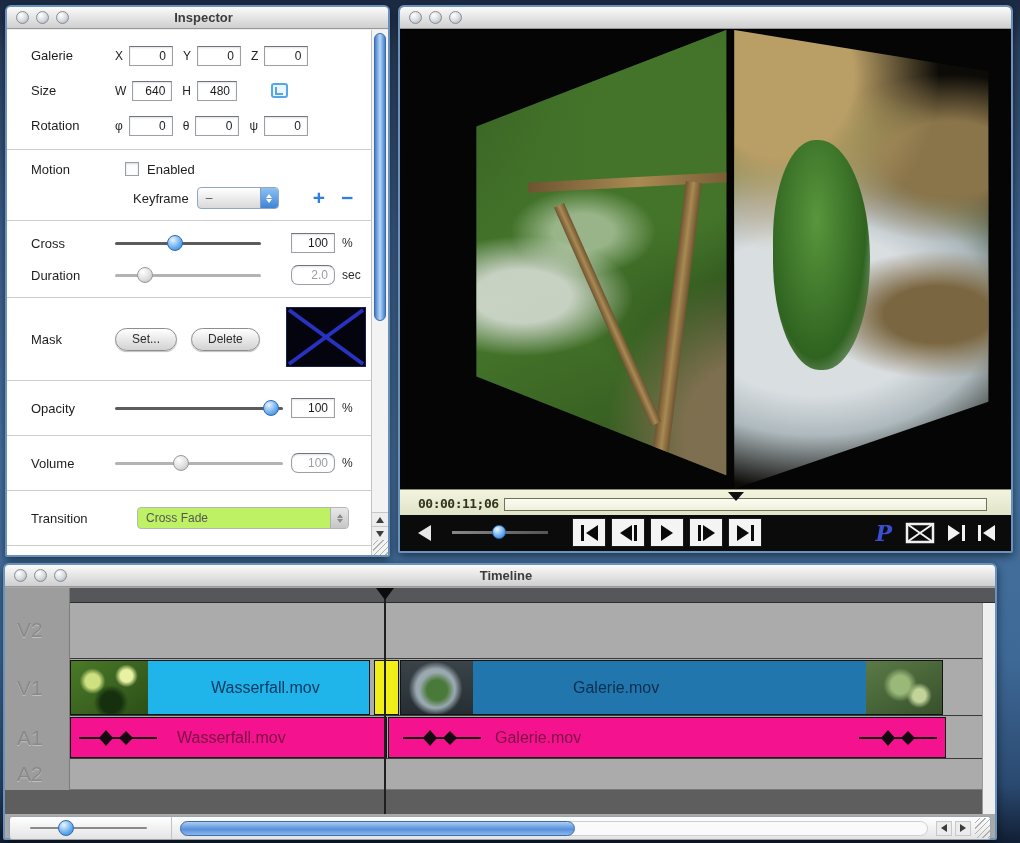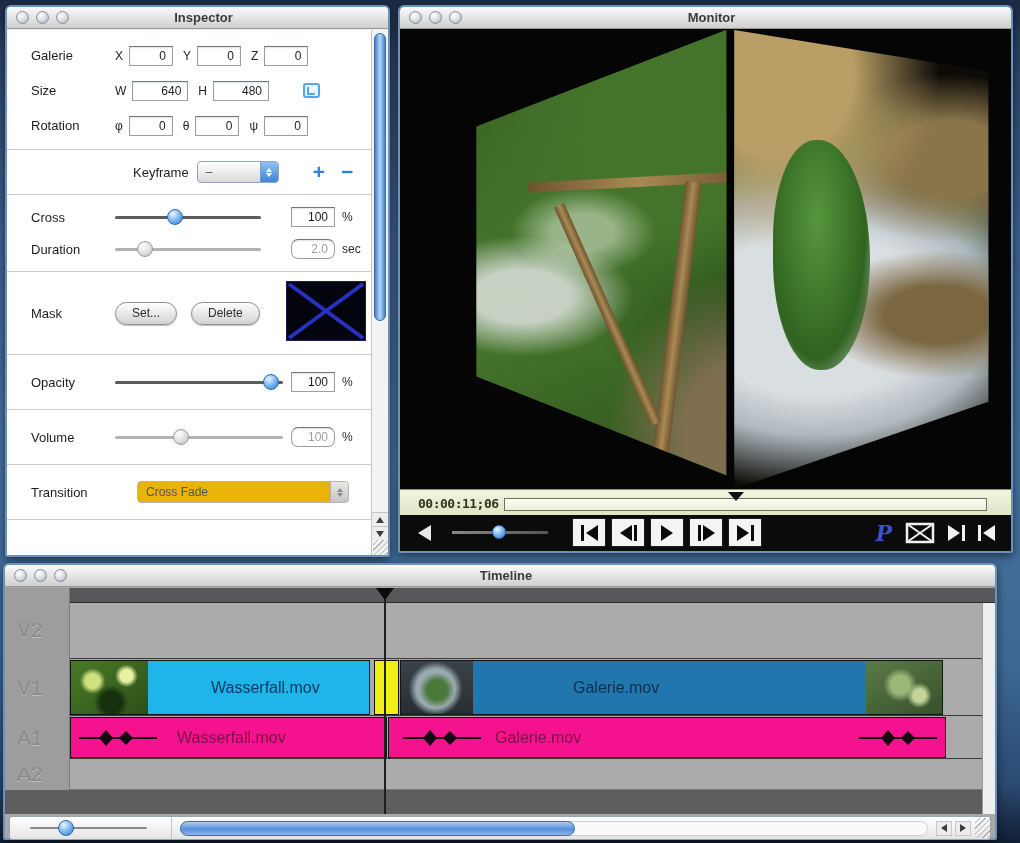--- a/index.html
+++ b/index.html
@@ -18,39 +18,39 @@
   .title{position:absolute;left:12px;right:0;text-align:center;font-size:13px;font-weight:bold;color:#3c3c3c;}
 
   
   #inspector{left:5px;top:5px;width:385px;height:552px;}
   .insp-body{position:absolute;top:23px;left:0;right:0;bottom:0;background:#fff;overflow:hidden;padding:8px 22px 0 24px;}
   .irow{display:flex;align-items:center;}
   .ilbl{width:84px;font-size:13px;color:#1d1d1d;flex:none;}
   .axis{font-size:12px;color:#222;margin:0 6px 0 10px;}
   .field{background:#fff;border:1px solid #9aa0a6;border-top-color:#6e757c;height:20px;font-size:12px;color:#1b1b1b;
     text-align:right;padding:2px 6px;box-shadow:inset 0 1px 2px rgba(0,0,0,.12);}
-  .f40{width:44px;} .f52{width:56px;}
+  .f40{width:44px;} .f52{width:40px;}
   .dim{color:#9d9d9d;border-radius:7px;}
   .unit{font-size:12px;color:#2a2a2a;margin-left:7px;width:24px;}
   .sep{border-top:1px solid #cdcdcd;margin:6px -22px 6px -24px;}
   .slider{position:relative;height:18px;flex:none;}
   .s-track{position:absolute;left:0;right:0;top:8px;height:3px;border-radius:2px;background:#5c5c5c;}
   .s-track.gray{background:#b3b3b3;}
   .knob{position:absolute;top:1px;width:16px;height:16px;border-radius:50%;
     background:radial-gradient(circle at 35% 28%,#eaf4ff,#6fb0ef 55%,#2f7cd4);border:1px solid #2a6ab8;}
   .knob.off{background:radial-gradient(circle at 35% 28%,#ffffff,#dcdcdc 60%,#b5b5b5);border:1px solid #9a9a9a;}
   .checkbox{width:14px;height:14px;border:1px solid #98a0a8;background:#fdfdfd;box-shadow:inset 0 1px 2px rgba(0,0,0,.15);margin-right:8px;}
   .popup{height:22px;border:1px solid #8fa6c8;border-radius:4px;background:linear-gradient(#ffffff,#d9d9d9);
     display:flex;align-items:center;position:relative;font-size:12px;color:#555;}
   .popup .val{padding:0 8px;flex:1;}
   .stepper{width:18px;height:100%;border-left:1px solid #7e9cc8;border-radius:0 3px 3px 0;
     background:linear-gradient(#8fc1f2,#3f84d6);display:flex;flex-direction:column;align-items:center;justify-content:center;gap:1px;}
   .stepper i{width:0;height:0;border-left:3px solid transparent;border-right:3px solid transparent;}
   .stepper .up{border-bottom:4px solid #fff;} .stepper .dn{border-top:4px solid #fff;}
-  .popup.disabled{background:#eab308;border-color:#b5b5b5;}
+  .popup.disabled{background:#bef264;border-color:#b5b5b5;}
   .popup.disabled .stepper{background:linear-gradient(#e8e8e8,#c6c6c6);border-left-color:#b0b0b0;}
   .popup.disabled .stepper .up{border-bottom-color:#8a8a8a;} .popup.disabled .stepper .dn{border-top-color:#8a8a8a;}
   .pm{font-size:21px;font-weight:bold;color:#2f7fe0;line-height:18px;cursor:default;}
   .aquabtn{height:23px;border:1px solid #8e8e8e;border-radius:12px;background:linear-gradient(#ffffff,#d2d2d2);
     font-size:12px;color:#2c2c2c;display:flex;align-items:center;justify-content:center;padding:0 16px;
     box-shadow:0 1px 1px rgba(0,0,0,.25);}
   .constrain{width:17px;height:15px;border:2px solid #53a7e8;border-radius:3px;position:relative;background:#eaf5fd;}
   .constrain::after{content:"";position:absolute;left:2px;bottom:1px;width:6px;height:6px;border-left:2px solid #53a7e8;border-bottom:2px solid #53a7e8;}
   .insp-scroll{position:absolute;top:23px;right:0;bottom:0;width:17px;background:#f3f3f3;border-left:1px solid #c3c3c3;}
   .insp-thumb{position:absolute;left:2px;top:3px;width:12px;height:288px;border-radius:7px;border:1px solid #3a6cae;
@@ -179,20 +179,25 @@
         <span class="axis" style="margin-left:0">φ</span>
         <span class="field f40">0</span>
         <span class="axis">θ</span>
         <span class="field f40">0</span>
         <span class="axis">ψ</span>
         <span class="field f40">0</span>
       </div>
 
       <div class="sep"></div>
 
+      <div class="irow" style="height:26px">
+        <span class="ilbl">Motion</span>
+        <span class="checkbox" style="margin-left:10px"></span>
+        <span style="font-size:13px;color:#1d1d1d">Enabled</span>
+      </div>
       <div class="irow" style="height:32px">
         <span class="ilbl"></span>
         <span style="font-size:13px;color:#1d1d1d;margin-left:18px">Keyframe</span>
         <span class="popup" style="width:82px;margin-left:8px">
           <span class="val">–</span>
           <span class="stepper">
               <i class="up"></i>
               <i class="dn"></i>
             </span>
         </span>
@@ -294,21 +299,20 @@
     </div>
   </div>
 
   <div class="window" id="monitor">
     <div class="titlebar">
       <div class="lights">
         <div class="light"></div>
         <div class="light"></div>
         <div class="light"></div>
       </div>
-      <div class="title">Monitor</div>
     </div>
 
     <div class="mon-video">
       <div class="vidL">
         <div class="pole" style="left:21%;top:32%;width:36%;height:2.2%;transform:rotate(-3deg)"></div>
         <div class="pole" style="left:44%;top:33%;width:2.6%;height:60%;transform:rotate(7deg)"></div>
         <div class="pole" style="left:33%;top:36%;width:1.8%;height:52%;transform:rotate(-24deg)"></div>
       </div>
       <div class="vidR">
         <div class="leafblob"></div>

